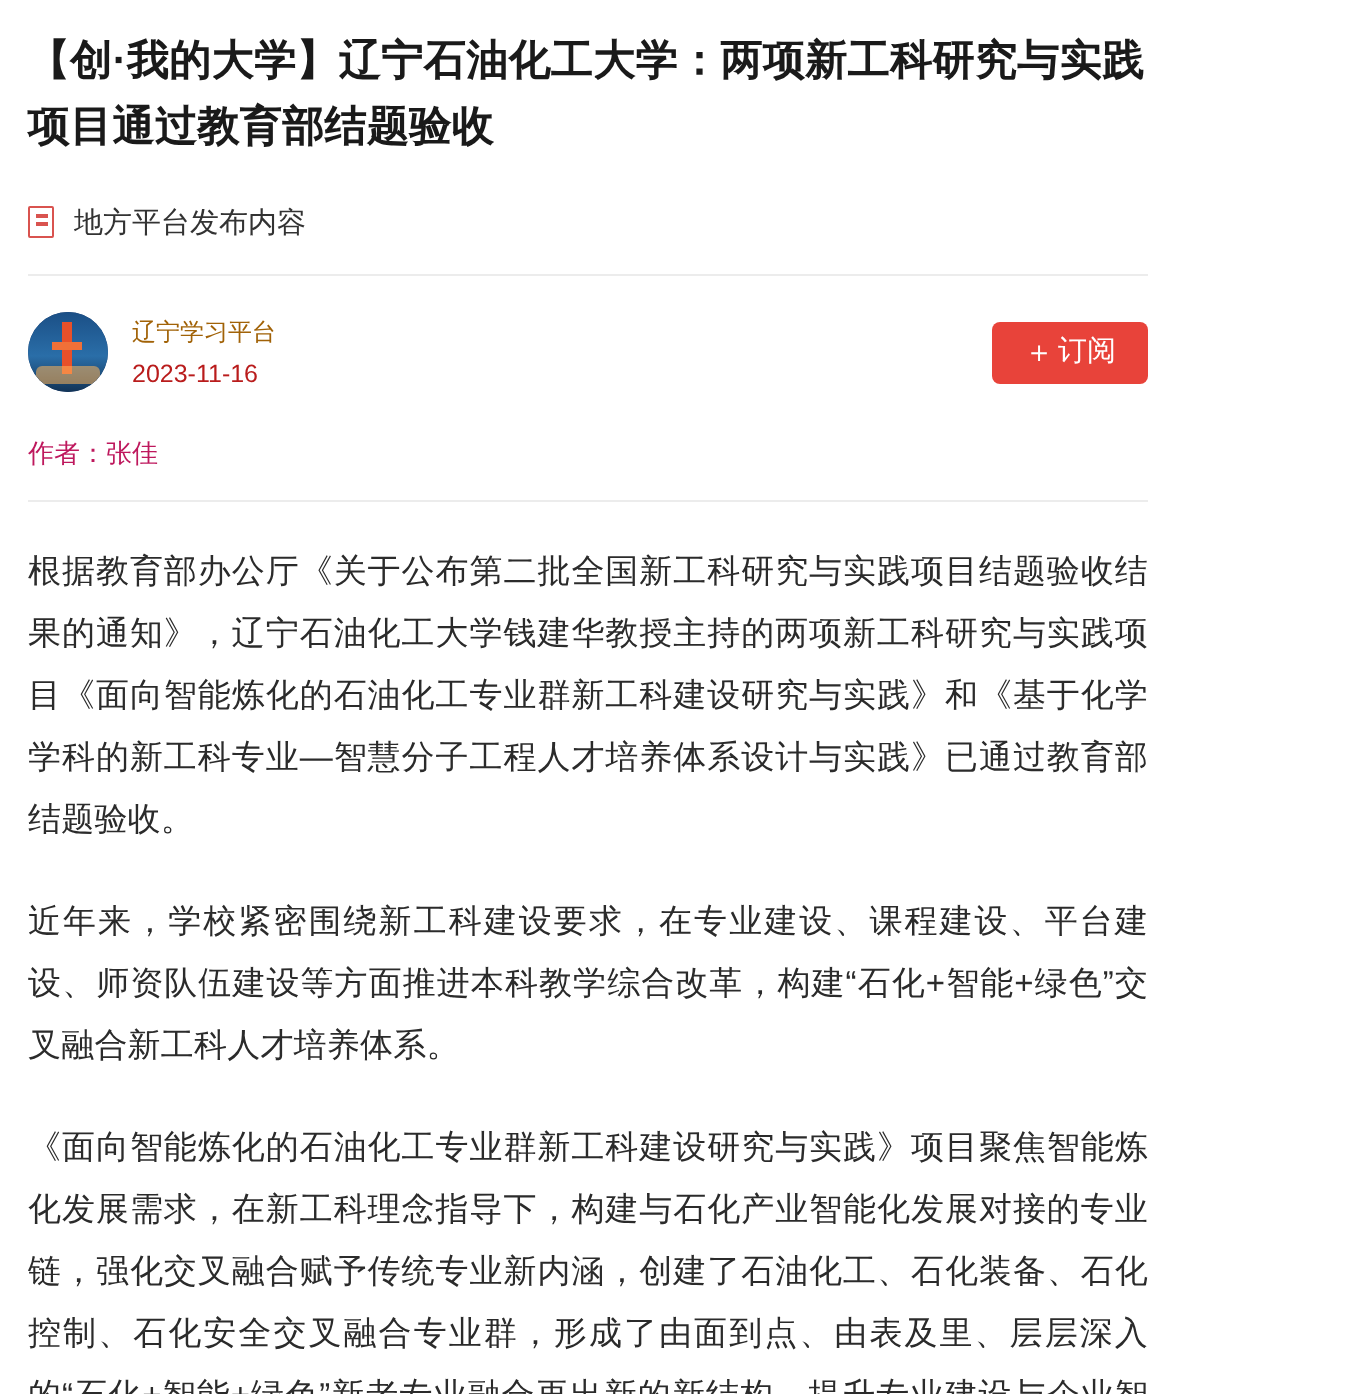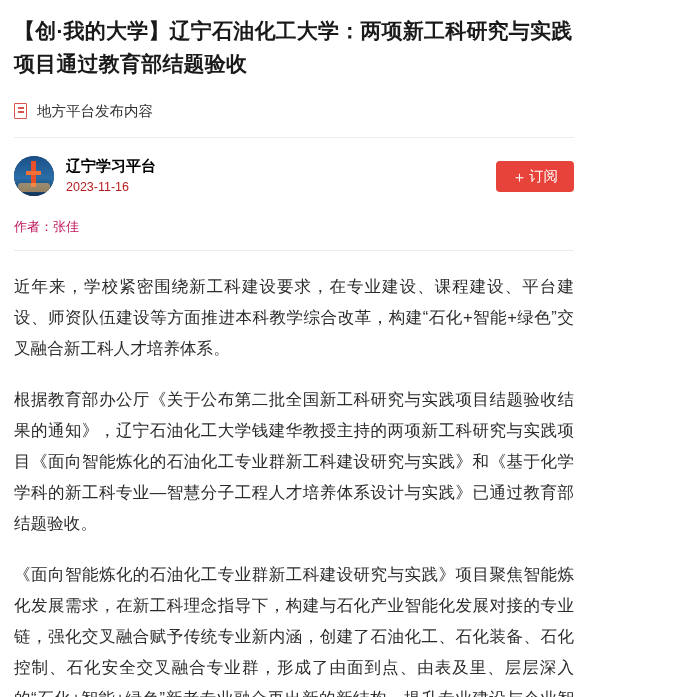--- a/index.html
+++ b/index.html
@@ -116,24 +116,23 @@
     background: rgba(255,180,90,.55);
     border-radius: 3px;
   }
   .author-meta {
     display: flex;
     flex-direction: column;
     justify-content: center;
     flex: 1 1 auto;
   }
   .author-name {
-    font-size: 15px;
-    color: #000000;
+    font-size: 12px;
+    color: #a16207;
     line-height: 20px;
-    font-weight: bold;
   }
   .publish-date {
     font-size: 12.5px;
     color: #b91c1c;
     line-height: 18px;
     margin-top: 2px;
   }
   .subscribe-btn {
     flex: none;
     background: #e8433a;
@@ -201,18 +200,18 @@
       <span class="plus">＋</span>
       <span>订阅</span>
     </button>
   </div>
 
   <div class="byline">作者：张佳</div>
 
   <div class="body-divider"></div>
 
   <div class="body-text">
+    <p>根据教育部办公厅《关于公布第二批全国新工科研究与实践项目结题验收结果的通知》，辽宁石油化工大学钱建华教授主持的两项新工科研究与实践项目《面向智能炼化的石油化工专业群新工科建设研究与实践》和《基于化学学科的新工科专业—智慧分子工程人才培养体系设计与实践》已通过教育部结题验收。</p>
     <p>近年来，学校紧密围绕新工科建设要求，在专业建设、课程建设、平台建设、师资队伍建设等方面推进本科教学综合改革，构建“石化+智能+绿色”交叉融合新工科人才培养体系。</p>
-    <p>根据教育部办公厅《关于公布第二批全国新工科研究与实践项目结题验收结果的通知》，辽宁石油化工大学钱建华教授主持的两项新工科研究与实践项目《面向智能炼化的石油化工专业群新工科建设研究与实践》和《基于化学学科的新工科专业—智慧分子工程人才培养体系设计与实践》已通过教育部结题验收。</p>
     <p>《面向智能炼化的石油化工专业群新工科建设研究与实践》项目聚焦智能炼化发展需求，在新工科理念指导下，构建与石化产业智能化发展对接的专业链，强化交叉融合赋予传统专业新内涵，创建了石油化工、石化装备、石化控制、石化安全交叉融合专业群，形成了由面到点、由表及里、层层深入的“石化+智能+绿色”新老专业融合再出新的新结构，提升专业建设与企业智能化发展适应性和契合度。同时，学校还创建了支撑石油化工专业能力培养的“三位一体”实践教学</p>
   </div>
 
 </div>
 
 </body></html>

